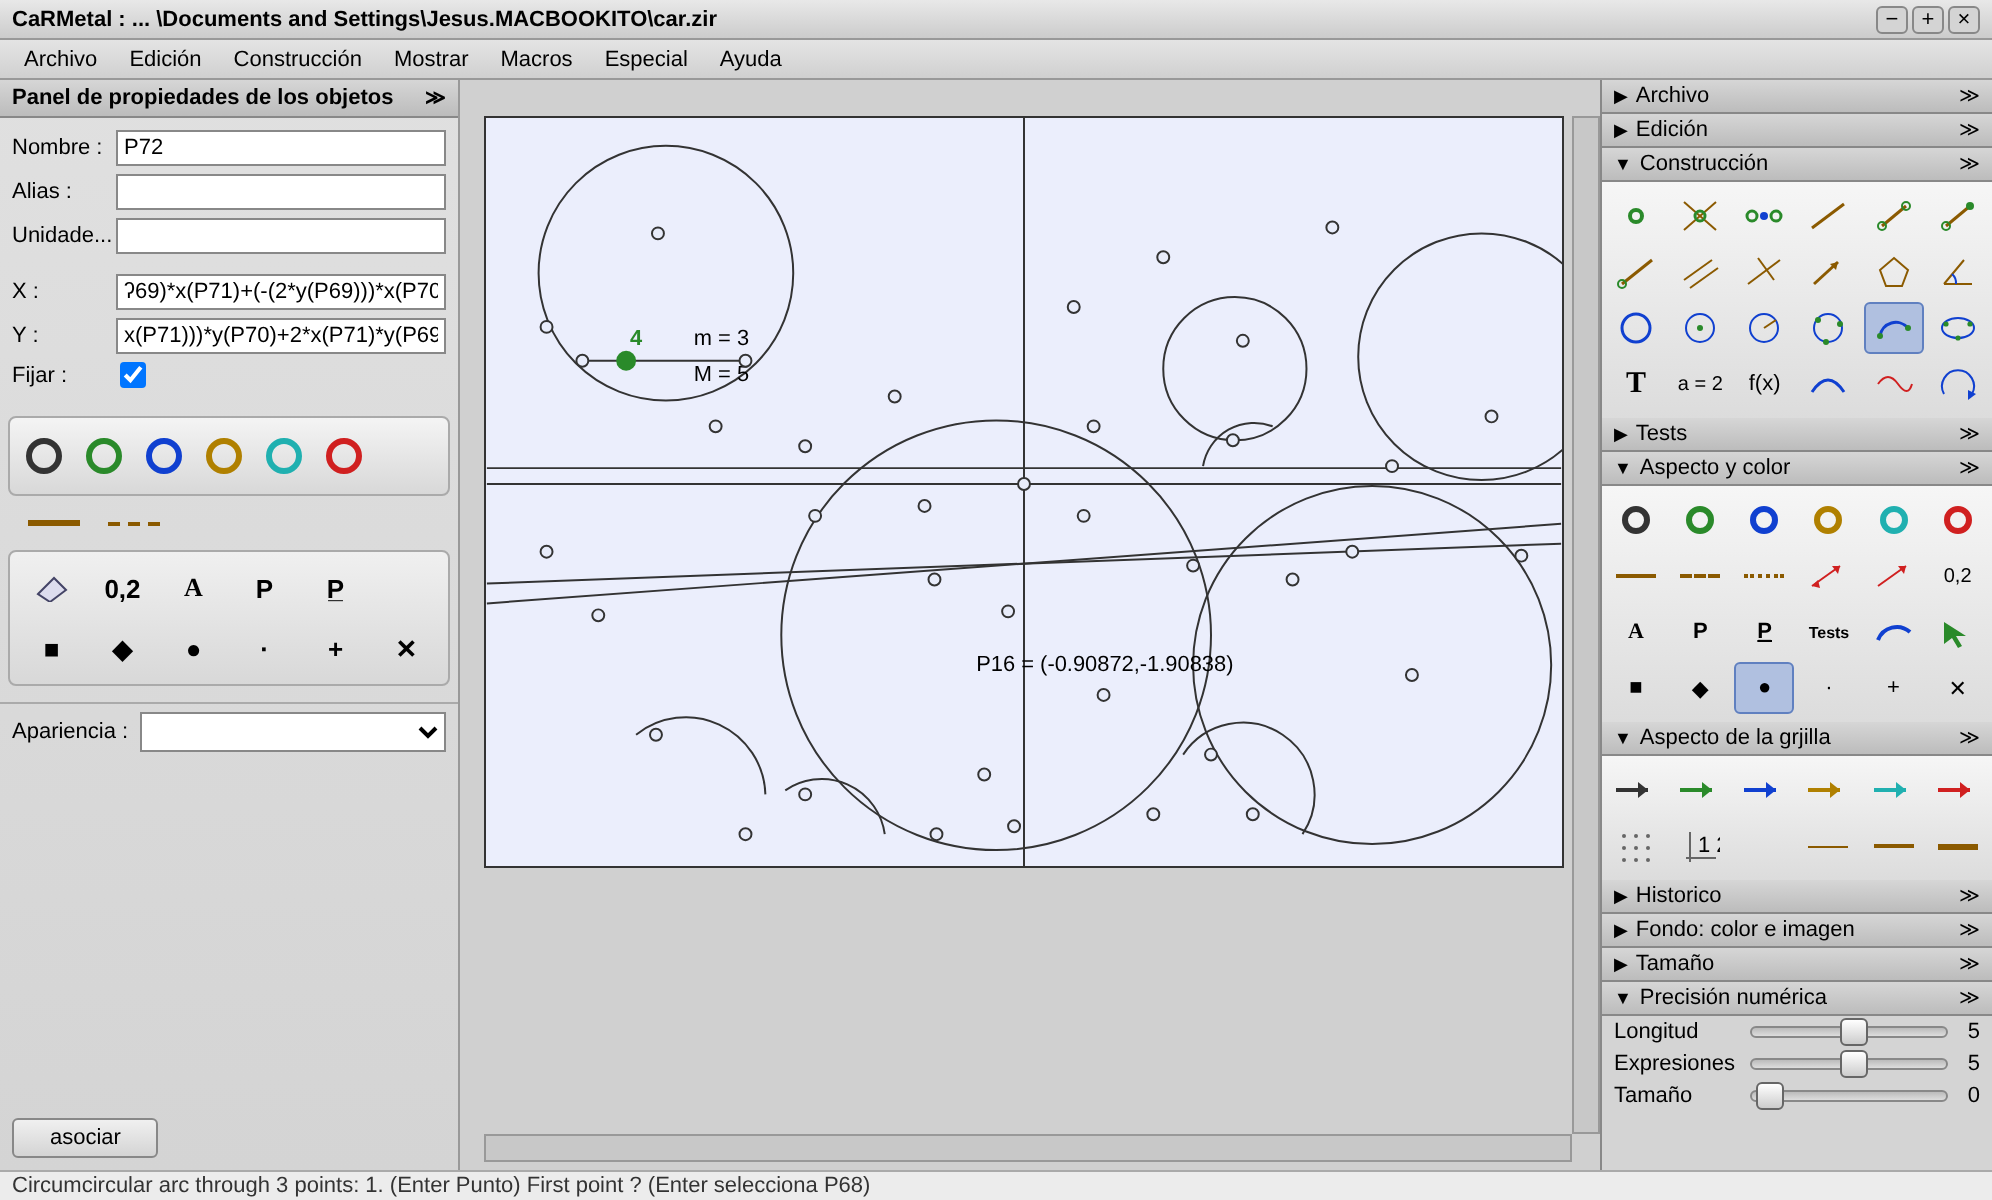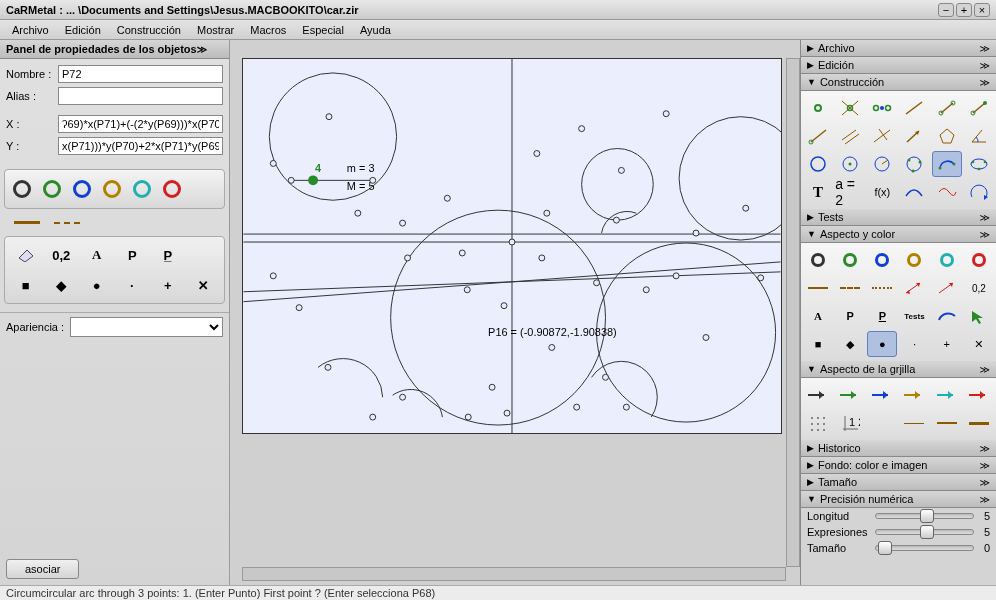--- a/index.html
+++ b/index.html
@@ -8,21 +8,21 @@
 .titlebar { height: 20px; background: linear-gradient(#e8e8e8, #cccccc); display: flex; align-items: center; padding: 0 6px; border-bottom: 1px solid #999; }
 .titlebar .title { flex: 1; text-align: left; font-weight: bold; }
 .titlebar .winbtn { width: 16px; height: 14px; margin-left: 2px; background: #d4d4d4; border: 1px solid #888; border-radius: 3px; display: flex; align-items: center; justify-content: center; cursor: pointer; }
 
 .menubar { height: 20px; background: linear-gradient(#e4e4e4, #d0d0d0); display: flex; align-items: center; padding: 0 4px; border-bottom: 1px solid #999; }
 .menubar .menuitem { padding: 2px 8px; cursor: pointer; }
 
 .main { display: flex; height: 545px; }
 
 .left-panel { width: 230px; background: linear-gradient(#e0e0e0, #d4d4d4); border-right: 1px solid #999; display: flex; flex-direction: column; }
-.panel-header { background: linear-gradient(#d6d6d6, #bcbcbc); padding: 3px 6px; font-weight: bold; border-bottom: 1px solid #888; display: flex; align-items: center; }
+.panel-header { background: linear-gradient(#d6d6d6, #bcbcbc); padding: 3px 6px; font-weight: bold; border-bottom: 1px solid #888; display: flex; justify-content: space-between; align-items: center; }
 .panel-header .chev { font-size: 10px; }
 .props { padding: 6px; }
 .proprow { display: flex; align-items: center; margin-bottom: 4px; }
 .proprow label { width: 52px; }
 .proprow input[type=text] { flex: 1; height: 18px; border: 1px solid #888; padding: 0 3px; background: #fff; font-size: 11px; }
 .proprow input[type=checkbox] { margin-left: 2px; }
 
 .colorrow { display: flex; gap: 12px; padding: 10px 8px; background: linear-gradient(#f4f4f4, #d8d8d8); border: 1px solid #aaa; border-radius: 4px; margin: 4px; }
 .colorswatch { width: 18px; height: 18px; border-radius: 50%; border: 3px solid; background: transparent; }
 .linerow { display: flex; gap: 14px; padding: 6px 10px; align-items: center; margin: 2px 4px; }
@@ -94,28 +94,36 @@
     </div>
     <div class="props">
       <div class="proprow">
           <label>Nombre :</label>
           <input type="text" value="P72" style="">
         </div>
       <div class="proprow">
           <label>Alias :</label>
           <input type="text" value="" style="">
         </div>
+      <div class="proprow">
+          <label>Unidade...</label>
+          <input type="text" value="" style="">
+        </div>
       <div style="height:6px"></div>
       <div class="proprow">
           <label>X :</label>
           <input type="text" value="ʔ69)*x(P71)+(-(2*y(P69)))*x(P70))" style="">
         </div>
       <div class="proprow">
           <label>Y :</label>
           <input type="text" value="x(P71)))*y(P70)+2*x(P71)*y(P69))" style="">
+        </div>
+      <div class="proprow">
+          <label>Fijar :</label>
+          <input type="checkbox" checked="" style="">
         </div>
     </div>
 
     <div class="colorrow">
       <div class="colorswatch" style="border-color:#333"></div>
       <div class="colorswatch" style="border-color:#2a8a2a"></div>
       <div class="colorswatch" style="border-color:#1040d0"></div>
       <div class="colorswatch" style="border-color:#b08000"></div>
       <div class="colorswatch" style="border-color:#20b0b0"></div>
       <div class="colorswatch" style="border-color:#d02020"></div>
@@ -356,21 +364,21 @@
       <div class="rt-btn">
           <svg width="22" height="20">
             <ellipse cx="11" cy="10" rx="8" ry="5" fill="none" stroke="#1040d0"></ellipse>
             <circle cx="5" cy="8" r="1.3" fill="#2a8a2a"></circle>
             <circle cx="17" cy="8" r="1.3" fill="#2a8a2a"></circle>
             <circle cx="11" cy="15" r="1.3" fill="#2a8a2a"></circle>
           </svg>
         </div>
 
       <div class="rt-btn" style="font-family:serif;font-size:15px;font-weight:bold">T</div>
-      <div class="rt-btn" style="font-size:14px">a = 2</div>
+      <div class="rt-btn" style="font-size:10px">a = 2</div>
       <div class="rt-btn" style="font-weight:normal">f(x)</div>
       <div class="rt-btn">
           <svg width="22" height="20">
             <path d="M3 14 Q 11 2 19 14" stroke="#1040d0" fill="none" stroke-width="1.5"></path>
           </svg>
         </div>
       <div class="rt-btn">
           <svg width="22" height="20">
             <path d="M3 10 Q 8 3 13 10 T 20 10" stroke="#d02020" fill="none"></path>
           </svg>

